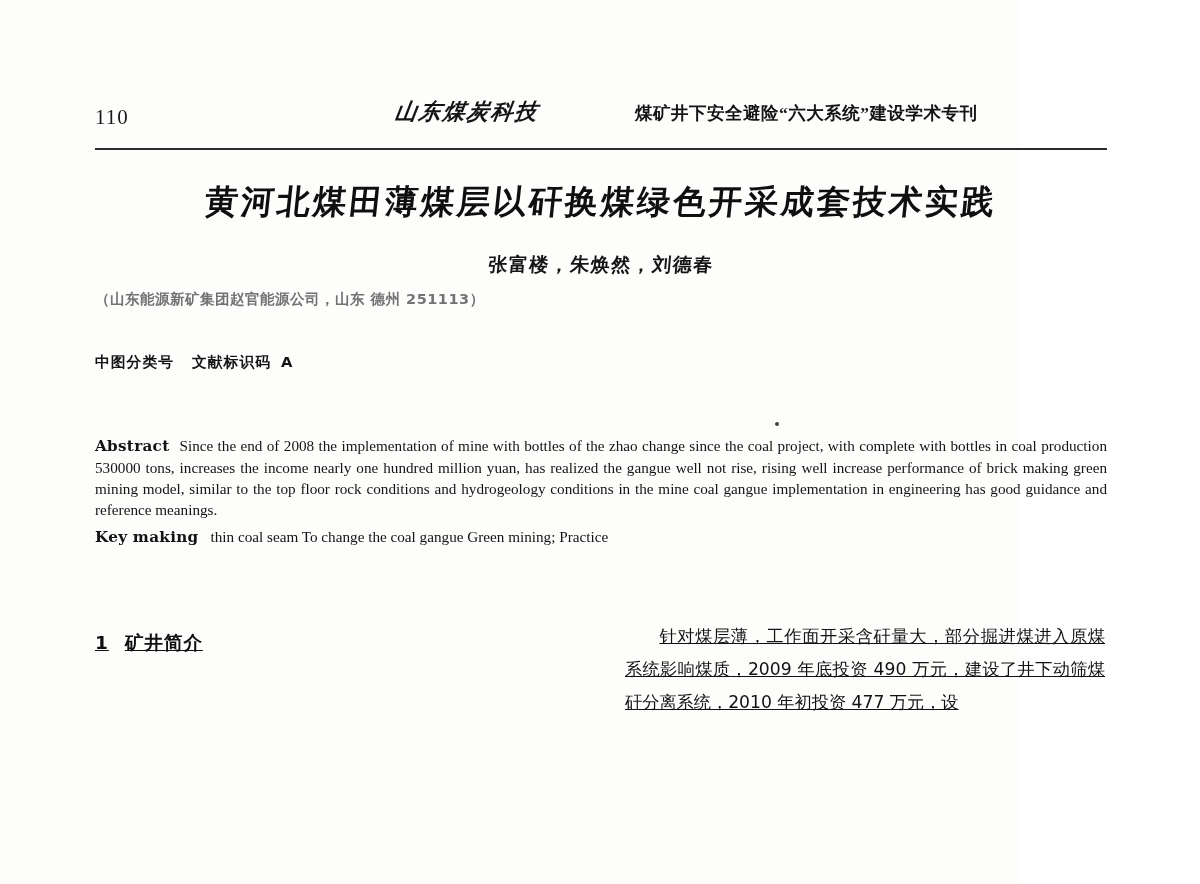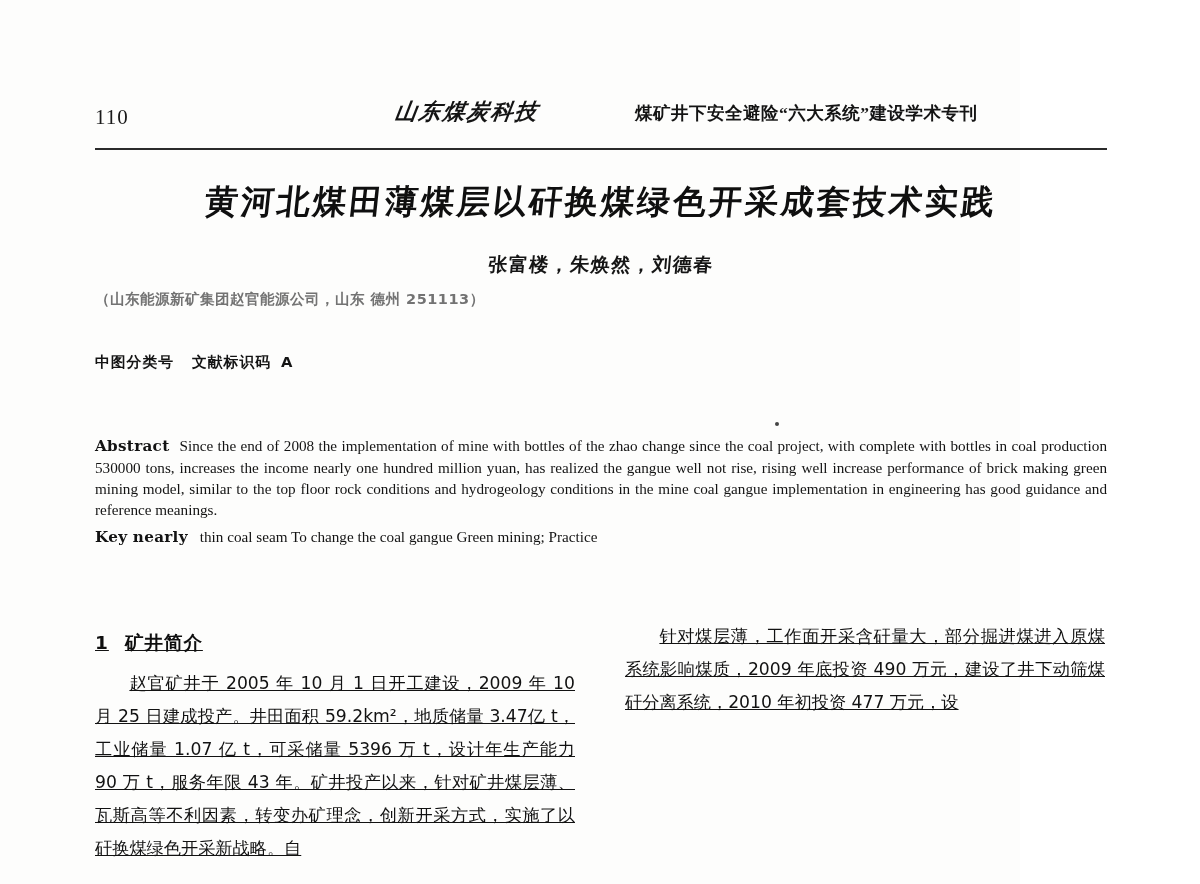--- a/index.html
+++ b/index.html
@@ -226,28 +226,27 @@
     </div>
   </div>
 
   <div class="stray-dot"></div>
 
   <div class="en-abstract">
     <div>
       <b class="head">Abstract</b><span>Since the end of 2008 the implementation of mine with bottles of the zhao change since the coal project, with complete with bottles in coal production 530000 tons, increases the income nearly one hundred million yuan, has realized the gangue well not rise, rising well increase performance of brick making green mining model, similar to the top floor rock conditions and hydrogeology conditions in the mine coal gangue implementation in engineering has good guidance and reference meanings.</span>
     </div>
     <div class="kw-en">
-      <b class="head">Key nearly</b><span>thin coal seam  To change the coal gangue   Green mining; Practice</span>
+      <b class="head">Key making</b><span>thin coal seam  To change the coal gangue   Green mining; Practice</span>
     </div>
   </div>
 
   <div class="col col-left clip-bottom">
     <div class="sec-head">
       <span class="num">1</span><span>矿井简介</span>
     </div>
-    <p class="para">赵官矿井于 2005 年 10 月 1 日开工建设，2009 年 10 月 25 日建成投产。井田面积 59.2km²，地质储量 3.47亿 t，工业储量 1.07 亿 t，可采储量 5396 万 t，设计年生产能力 90 万 t，服务年限 43 年。矿井投产以来，针对矿井煤层薄、瓦斯高等不利因素，转变办矿理念，创新开采方式，实施了以矸换煤绿色开采新战略。自</p>
   </div>
 
   <div class="col col-right clip-bottom">
     <p class="para">针对煤层薄，工作面开采含矸量大，部分掘进煤进入原煤系统影响煤质，2009 年底投资 490 万元，建设了井下动筛煤矸分离系统，2010 年初投资 477 万元，设</p>
   </div>
 
 </div>
 
 </body></html>

